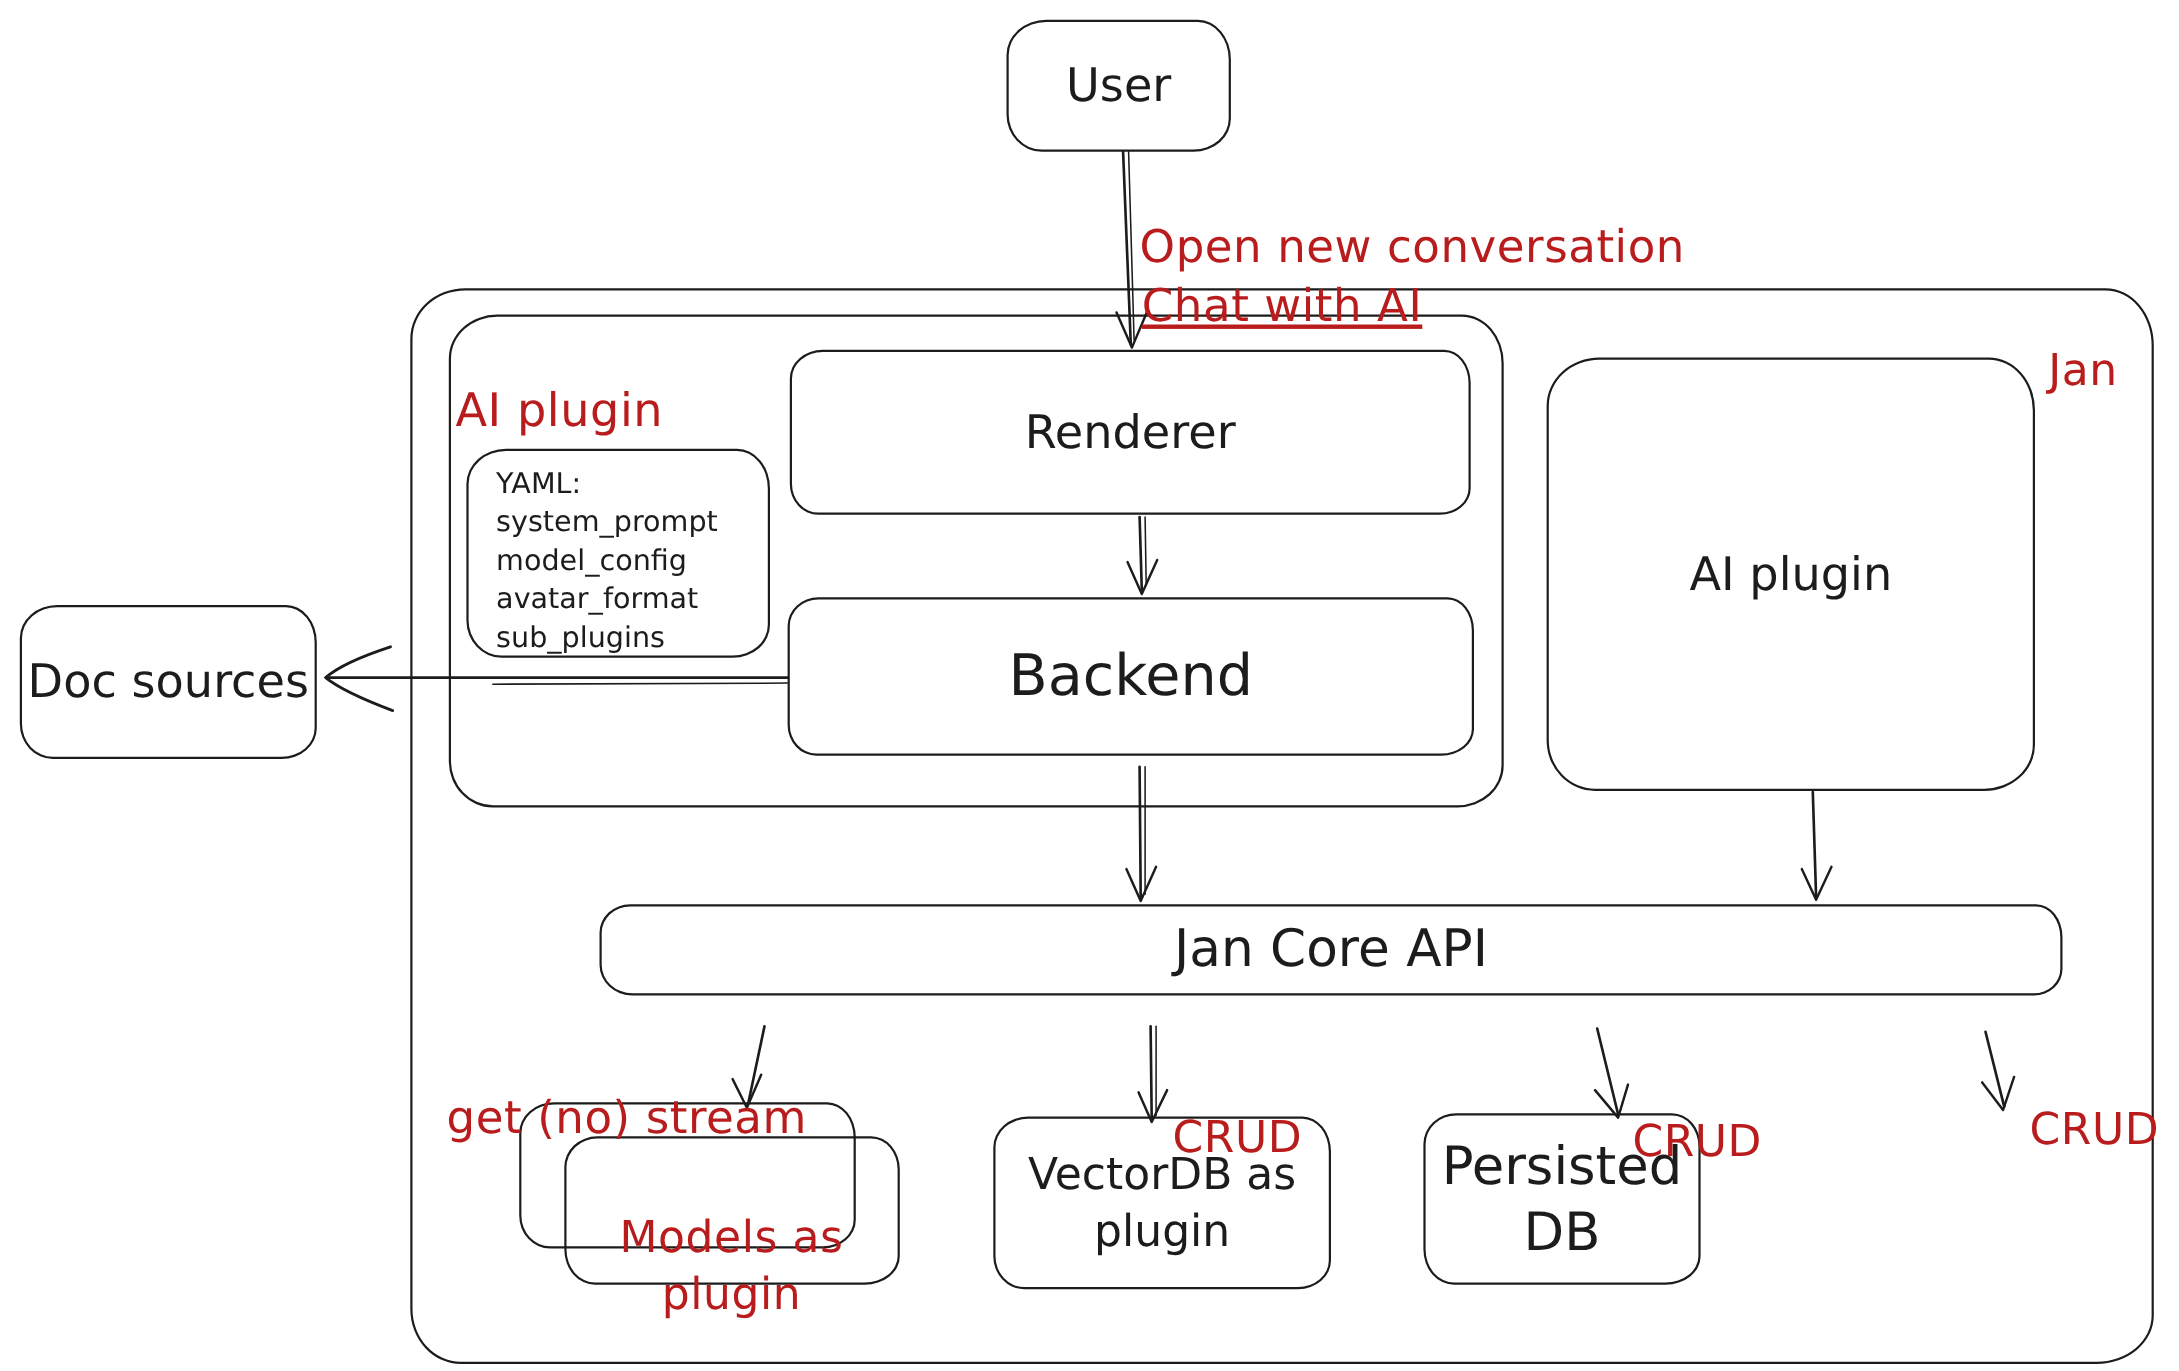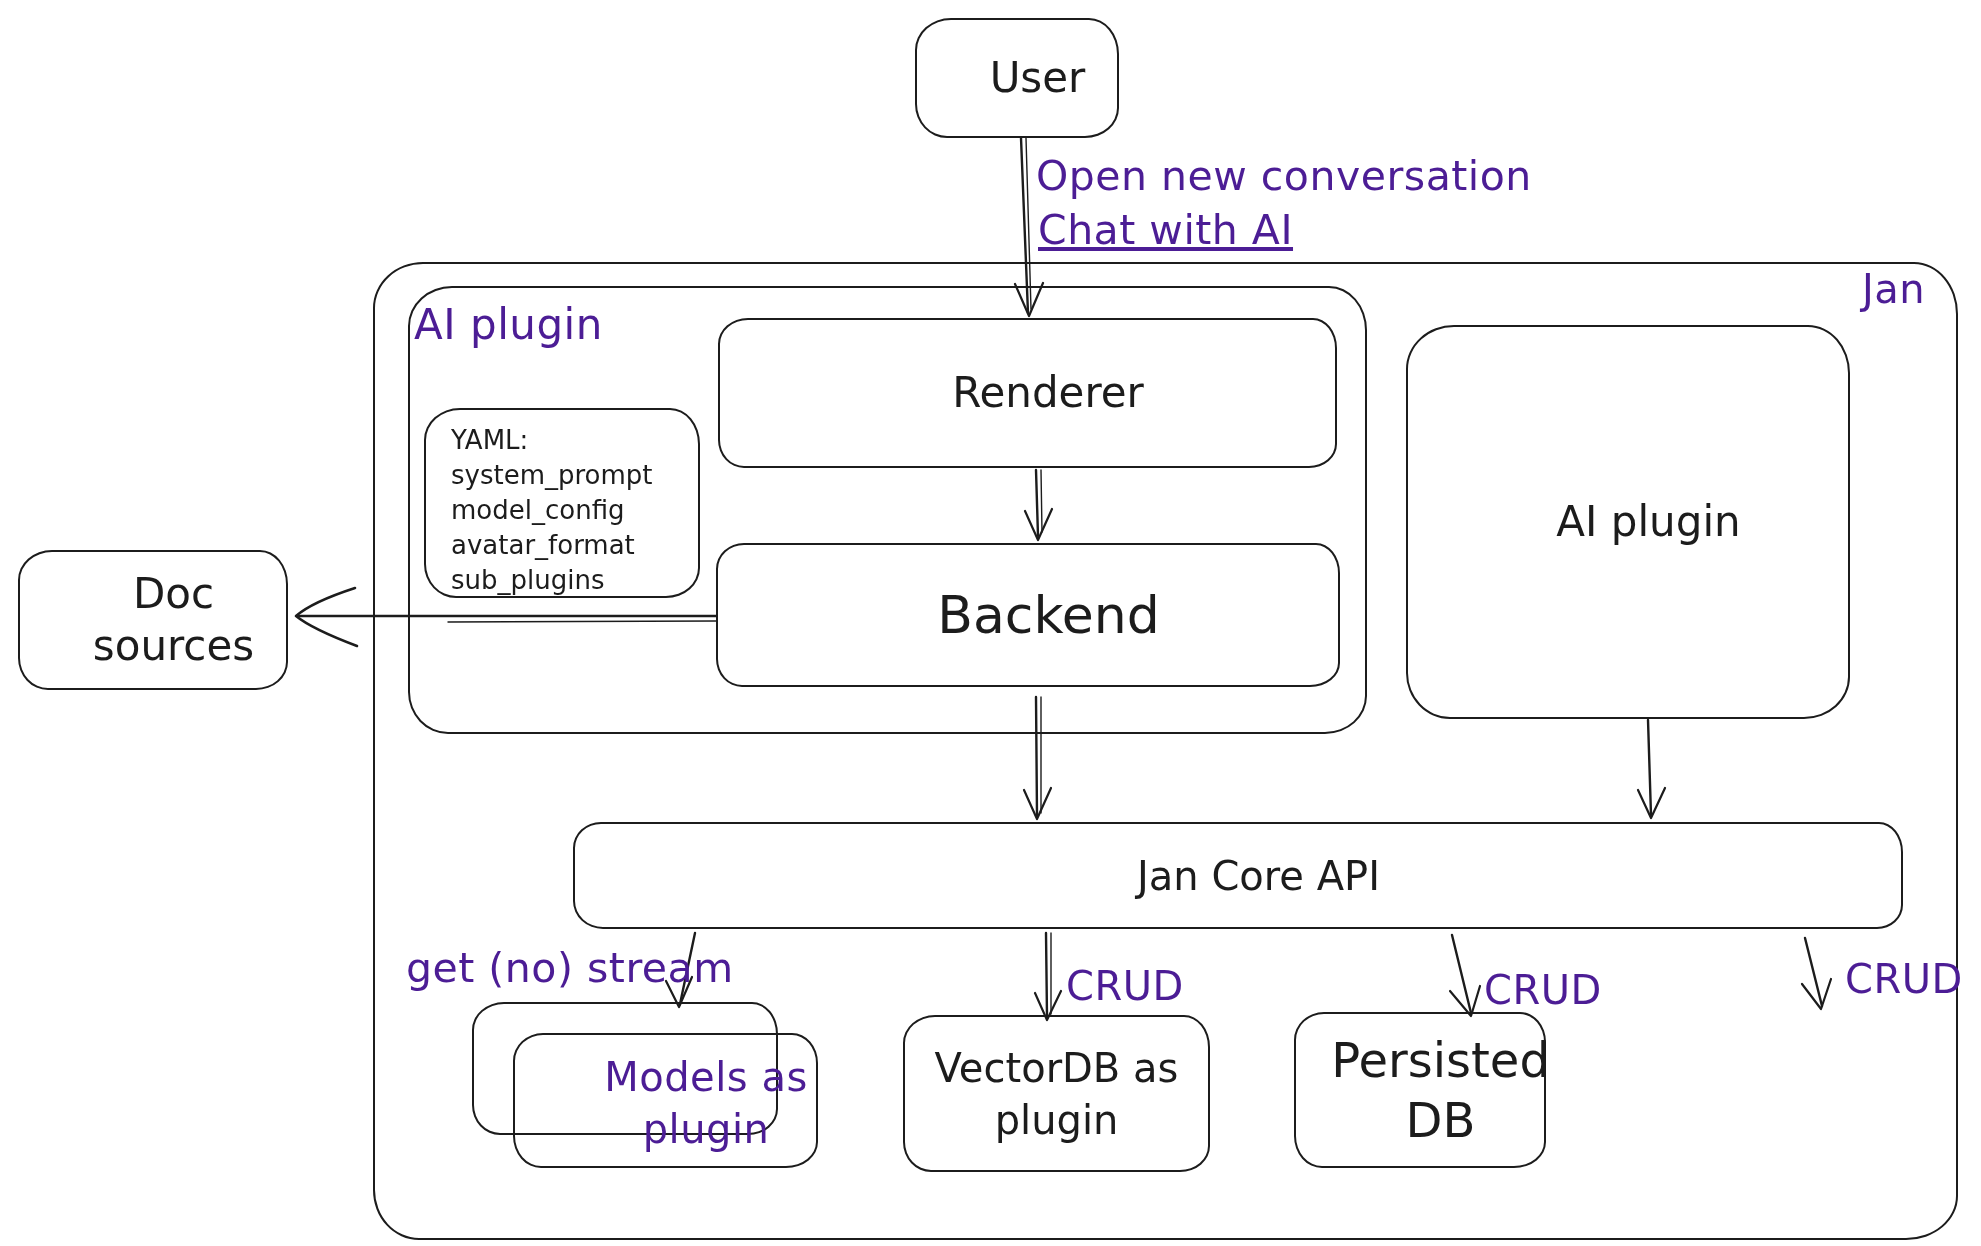--- a/index.html
+++ b/index.html
@@ -7,24 +7,23 @@
     position:relative;width:1981px;height:1246px;background:#ffffff;
     font-family:"DejaVu Sans",sans-serif;color:#1c1c1c;overflow:hidden;
   }
   .box{
     position:absolute;box-sizing:border-box;border:2.5px solid #1c1c1c;
     background:transparent;
   }
   .cbox{ 
     display:flex;align-items:center;justify-content:center;text-align:center;
     line-height:1.25;
-    padding-left:41px;
   }
   .lbl{
-    position:absolute;white-space:pre;color:#4c1d95;letter-spacing:0.5px;
+    position:absolute;white-space:pre;color:#b91c1c;letter-spacing:0.5px;margin-top:48px;
   }
   .yaml-line{line-height:35px;}
   svg.arrows{position:absolute;left:0;top:0;z-index:7;}
   svg.arrows path{stroke:#1c1c1c;fill:none;stroke-linecap:round;stroke-linejoin:round;}
   .z1{z-index:1}.z2{z-index:2}.z3{z-index:3}.z4{z-index:4}.z8{z-index:8}
 </style>
 </head>
 <body>
 
 <div class="stage">
@@ -44,21 +43,21 @@
     <div class="yaml-line">avatar_format</div>
     <div class="yaml-line">sub_plugins</div>
   </div>
 
   <div class="box cbox z3" style="left:716px;top:543px;width:624px;height:144px;border-radius:28px 24px 30px 26px / 26px 30px 24px 28px;font-size:52px;">Backend</div>
 
   <div class="box cbox z3" style="left:18px;top:550px;width:270px;height:140px;border-radius:34px 28px 32px 30px / 30px 34px 28px 32px;font-size:42px;">Doc sources</div>
 
   <div class="box cbox z3" style="left:1406px;top:325px;width:444px;height:394px;border-radius:48px 42px 46px 44px / 44px 48px 42px 46px;font-size:42px;">AI plugin</div>
 
-  <div class="box cbox z3" style="left:545px;top:822px;width:1330px;height:107px;border-radius:28px 24px 26px 30px / 26px 30px 24px 28px;font-size:40px;margin-left:28px;">Jan Core API</div>
+  <div class="box cbox z3" style="left:545px;top:822px;width:1330px;height:83px;border-radius:28px 24px 26px 30px / 26px 30px 24px 28px;font-size:47px;">Jan Core API</div>
 
   <div class="box z3" style="left:472px;top:1002px;width:306px;height:133px;border-radius:32px 26px 30px 28px / 28px 32px 26px 30px;"></div>
   <div class="box z3" style="left:513px;top:1033px;width:305px;height:135px;border-radius:30px 26px 32px 28px / 28px 30px 26px 32px;"></div>
   <div class="lbl cbox z4" style="left:515px;top:1040px;width:300px;height:125px;font-size:40px;white-space:normal;line-height:52px;">Models as plugin</div>
 
   <div class="box cbox z3" style="left:903px;top:1015px;width:307px;height:157px;border-radius:32px 26px 30px 28px / 28px 32px 26px 30px;font-size:40px;padding:0 18px;line-height:52px;">VectorDB as plugin</div>
 
   <div class="box cbox z3" style="left:1294px;top:1012px;width:252px;height:156px;border-radius:30px 26px 32px 28px / 28px 30px 26px 32px;font-size:48px;">Persisted DB</div>
 
 

